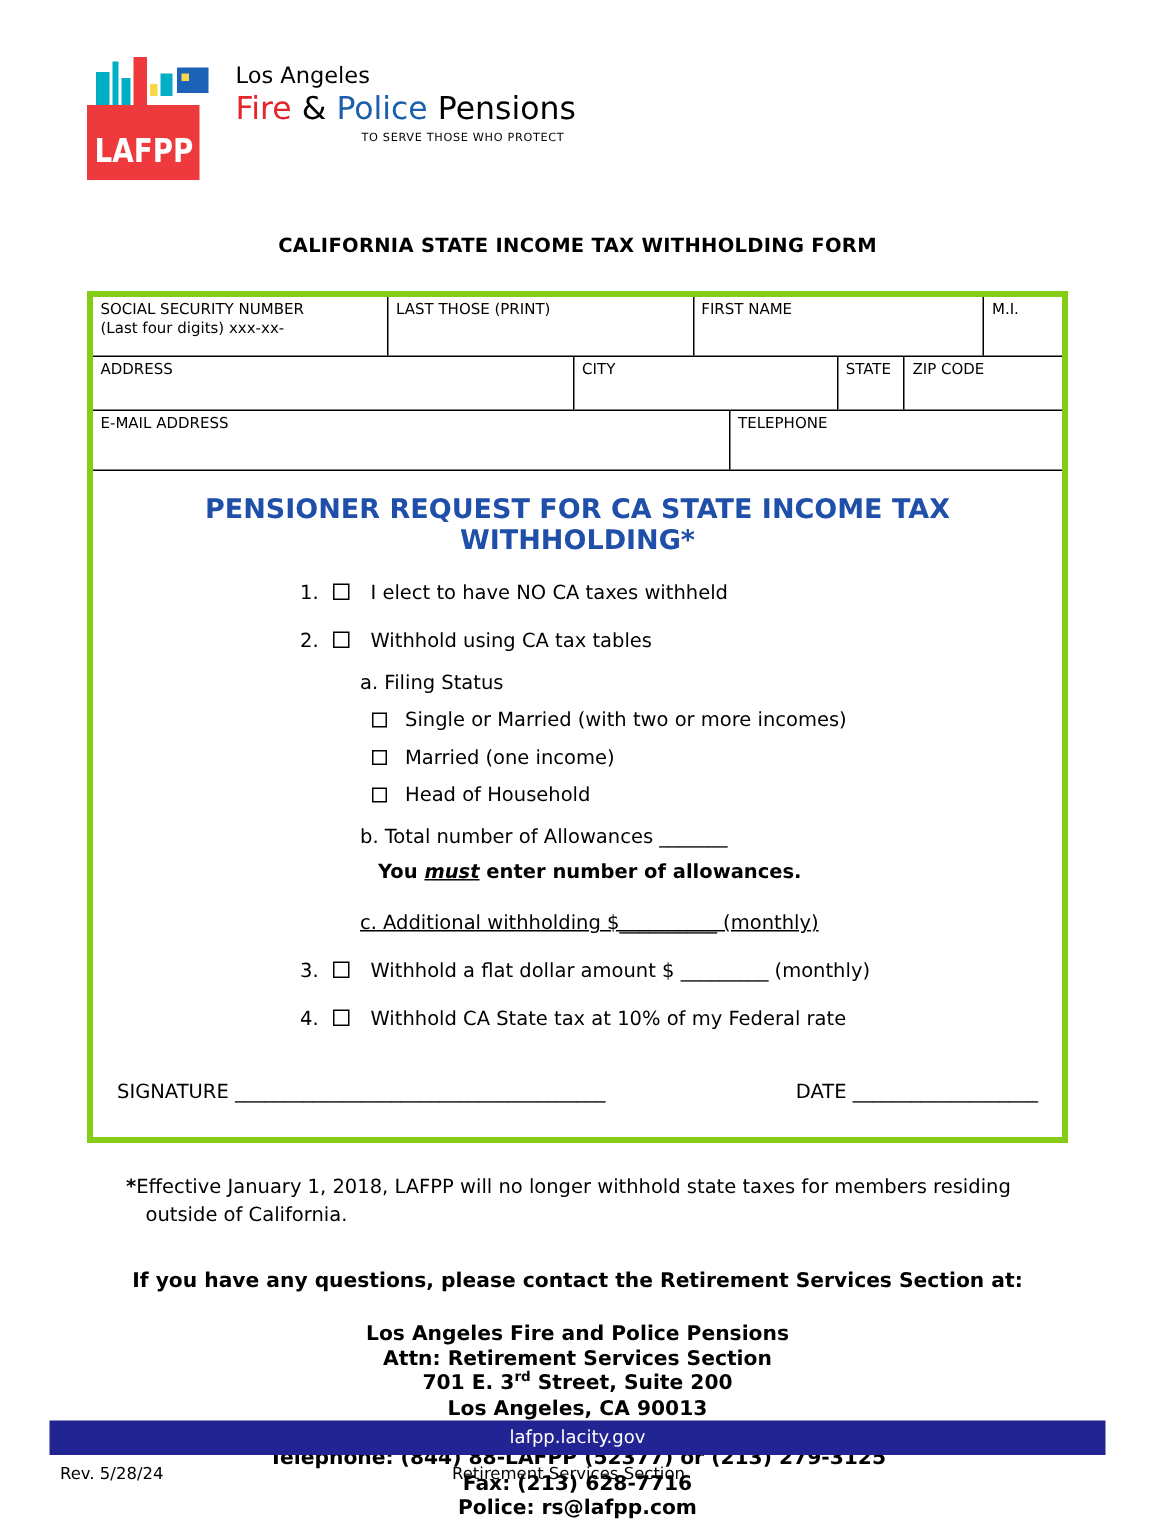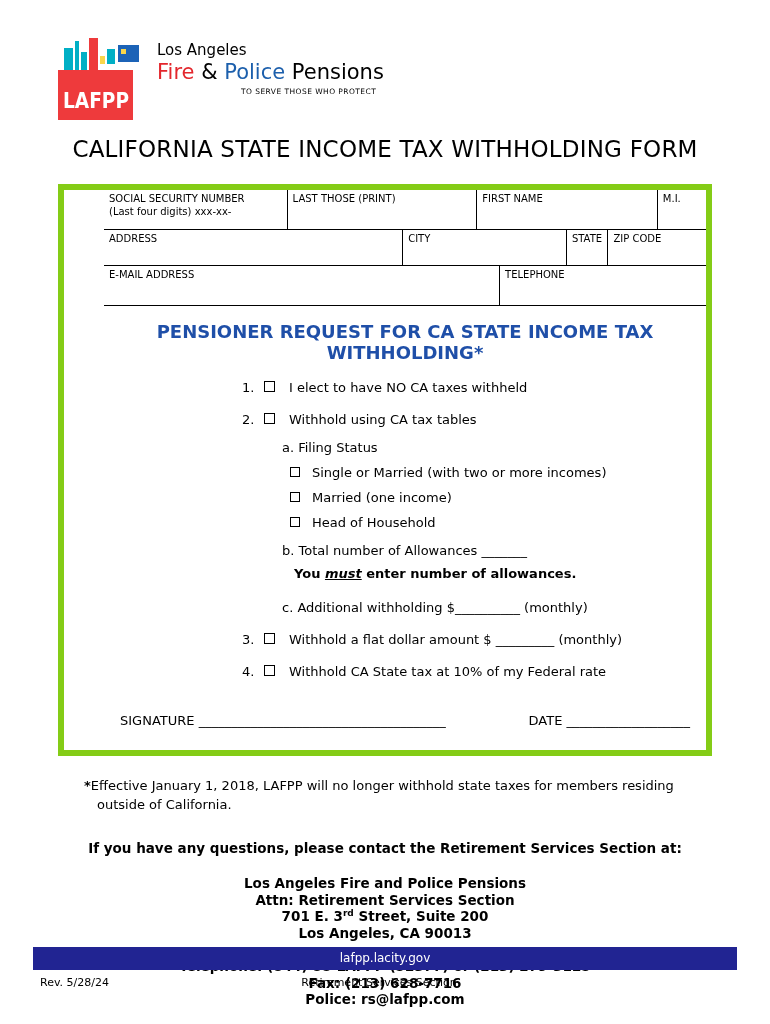--- a/index.html
+++ b/index.html
@@ -15,24 +15,24 @@
   .logo-blue  { fill:var(--logo_blue); }
   .logo-yellow{ fill:var(--logo_yellow); }
   .brand { margin-left:11px; padding-top:5px; }
   .brand-line1 { font-size:15px; }
   .brand-line2 { font-size:21px; margin-top:1px; }
   .fire   { color:var(--fire_red); }
   .police { color:var(--police_blue); }
   .tagline { font-size:7.5px; letter-spacing:.45px; margin-left:84px; margin-top:3px; white-space:nowrap; }
 
   
-  .page-title { text-align:center; font-size:23px; font-weight:normal; margin-top:12px; letter-spacing:.2px; }
-
-  
-  .form-box { margin:22px 58px 0; border:6px solid #84cc16;padding-left:40px; }
+  .page-title { text-align:center; font-size:13px; font-weight:bold; margin-top:33px; letter-spacing:.2px; }
+
+  
+  .form-box { margin:22px 58px 0; border:4px solid #84cc16; }
   .grid-row { display:grid; border-bottom:1px solid #000; }
   .row1 { grid-template-columns:30.5% 31.5% 30% 8%; height:40px; }
   .row2 { grid-template-columns:49.7% 27.2% 6.9% 16.2%; height:36px; }
   .row3 { grid-template-columns:65.8% 34.2%; height:40px; }
   .cell { border-right:1px solid #000; padding:3px 5px; font-size:10px; line-height:12.5px; overflow:hidden; }
   .cell.last { border-right:none; }
 
   
   .req-heading { text-align:center; color:var(--accent_blue); font-weight:bold; font-size:18px; margin-top:15px; }
   .req-sub { text-align:center; font-weight:bold; font-size:14px; margin-top:7px; }
@@ -41,21 +41,21 @@
   .opt-num { width:22px; flex:0 0 auto; }
   .checkbox { width:11px; height:11px; border:1.5px solid #000; background:#fff; flex:0 0 auto; margin-top:-2px; }
   .opt-label { margin-left:14px; white-space:nowrap; }
   .sub2 { margin-left:40px; }
   .sub-line { margin-top:13px; }
   .filing-row { display:flex; align-items:center; margin-top:10px; margin-left:8px; }
   .filing-row .checkbox { width:10px; height:10px; }
   .filing-label { margin-left:12px; white-space:nowrap; }
   .note { font-weight:bold; margin-top:8px; margin-left:12px; }
   .note .must { font-style:italic; text-decoration:underline; }
-  .c-line { margin-top:19px; }
+  .c-line { margin-top:19px;text-decoration:underline; }
   .sig-row { display:flex; justify-content:space-between; margin:34px 16px 22px; font-size:13px; white-space:nowrap; }
 
   
   .footnote { margin:20px 68px 0 84px; font-size:13px; line-height:19px; padding-left:13px; text-indent:-13px; }
   .footnote .star { font-weight:bold; }
   .contact-intro { text-align:center; font-weight:bold; font-size:13.5px; margin-top:26px; }
   .address-block, .phone-block { text-align:center; font-weight:bold; font-size:13.5px; line-height:16.5px; }
   .address-block { margin-top:19px; }
   .phone-block { margin-top:17px; }
   sup { font-size:9px; vertical-align:super; line-height:0; }

